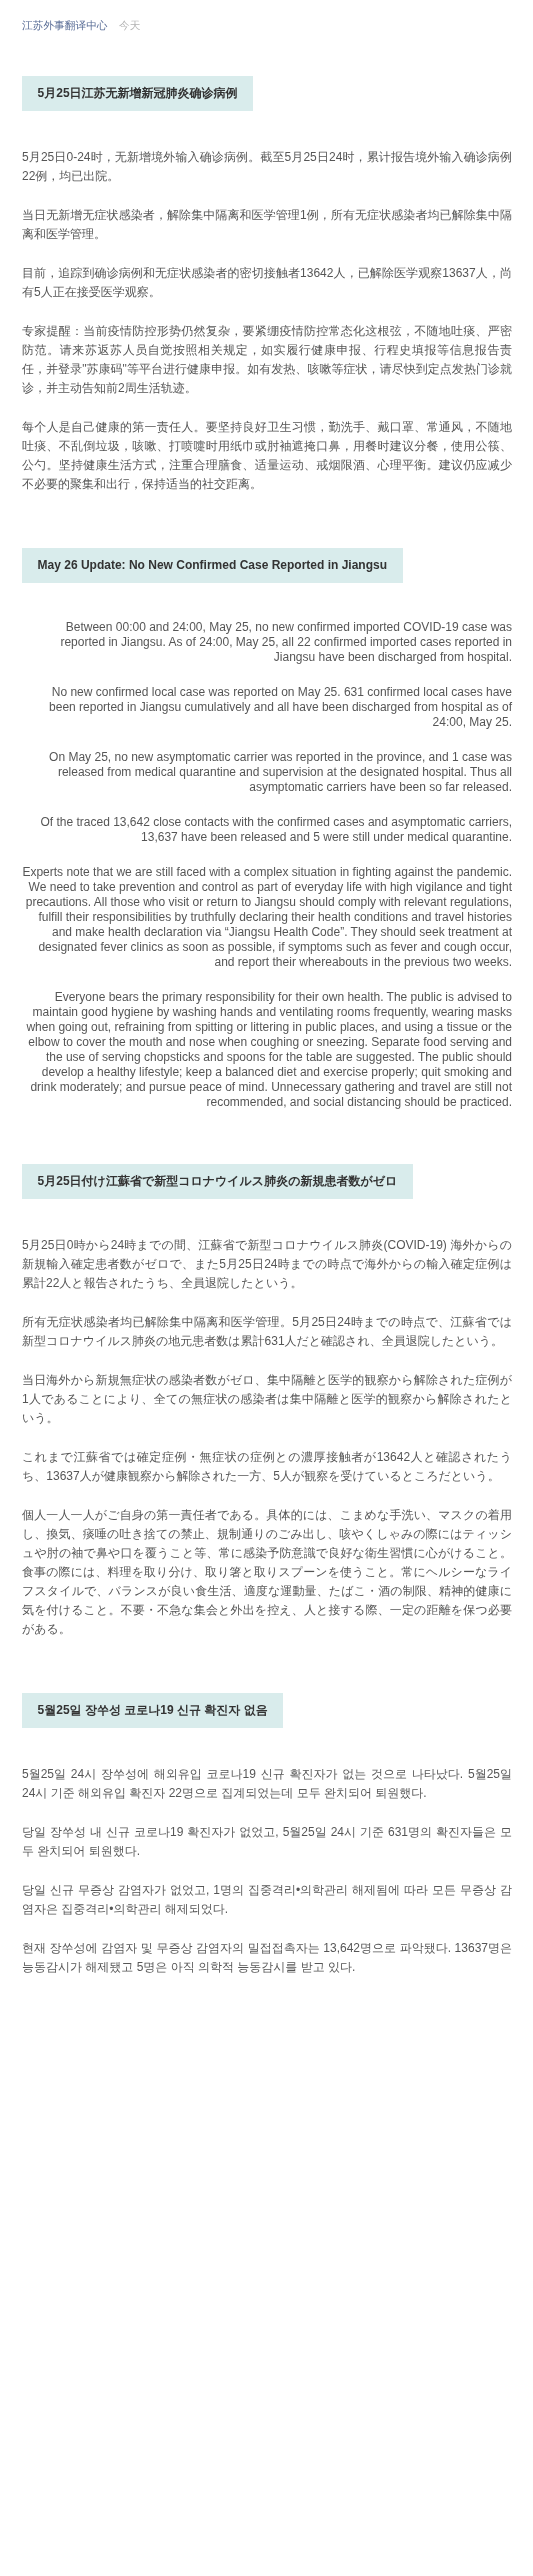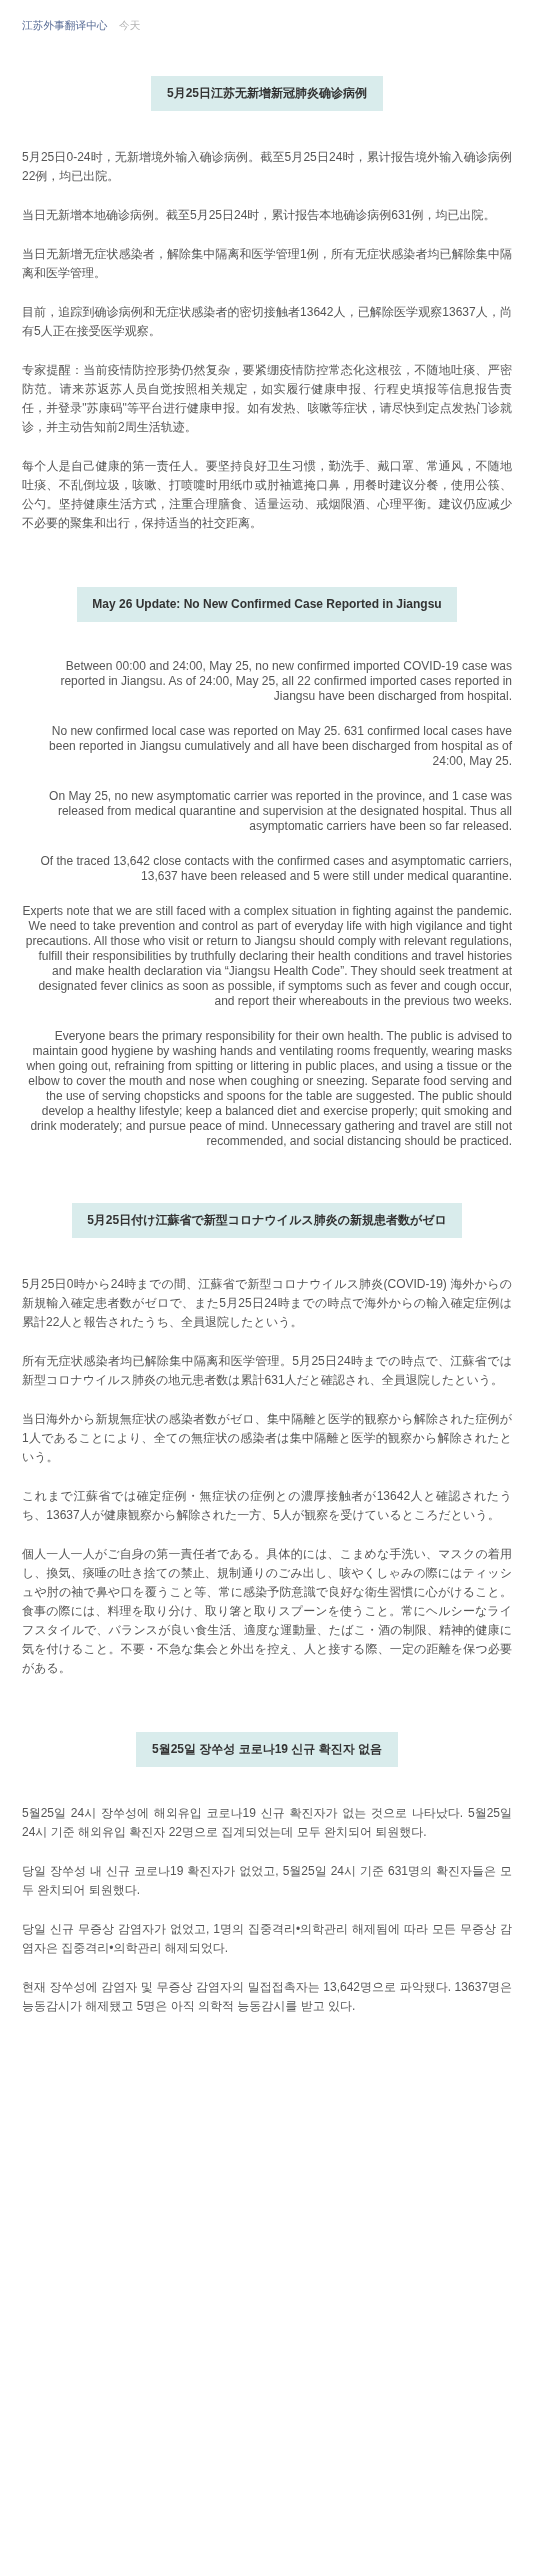--- a/index.html
+++ b/index.html
@@ -41,21 +41,20 @@
     margin-right:8.5px;
   }
   .meta .date{
     color:var(--date-text);
   }
   .lang-section{
     margin-bottom:47px;
   }
   .lang-section:last-child{margin-bottom:0;}
   .header-wrap{
-    text-align:center;
     margin-bottom:37px;
     padding-top:7px;
   }
   .section-header{
     position:relative;
     display:inline-block;
     background:var(--header-fill);
     padding:9.2px 15.6px;
     font-size:12px;
     font-weight:bold;
@@ -98,21 +97,20 @@
 
   <div id="sections">
   <section class="lang-section" data-lang="zh">
     <div class="header-wrap">
       <div class="section-header">
         <span class="hdr-text">5月25日江苏无新增新冠肺炎确诊病例</span>
       </div>
     </div>
     <div class="paras">
           <p>5月25日0-24时，无新增境外输入确诊病例。截至5月25日24时，累计报告境外输入确诊病例22例，均已出院。</p>
-          <p>当日无新增本地确诊病例。截至5月25日24时，累计报告本地确诊病例631例，均已出院。</p>
           <p>当日无新增无症状感染者，解除集中隔离和医学管理1例，所有无症状感染者均已解除集中隔离和医学管理。</p>
           <p>目前，追踪到确诊病例和无症状感染者的密切接触者13642人，已解除医学观察13637人，尚有5人正在接受医学观察。</p>
           <p>专家提醒：当前疫情防控形势仍然复杂，要紧绷疫情防控常态化这根弦，不随地吐痰、严密防范。请来苏返苏人员自觉按照相关规定，如实履行健康申报、行程史填报等信息报告责任，并登录"苏康码"等平台进行健康申报。如有发热、咳嗽等症状，请尽快到定点发热门诊就诊，并主动告知前2周生活轨迹。</p>
           <p>每个人是自己健康的第一责任人。要坚持良好卫生习惯，勤洗手、戴口罩、常通风，不随地吐痰、不乱倒垃圾，咳嗽、打喷嚏时用纸巾或肘袖遮掩口鼻，用餐时建议分餐，使用公筷、公勺。坚持健康生活方式，注重合理膳食、适量运动、戒烟限酒、心理平衡。建议仍应减少不必要的聚集和出行，保持适当的社交距离。</p>
         </div>
   </section>
 
   <section class="lang-section" data-lang="en">
     <div class="header-wrap">
       <div class="section-header">

